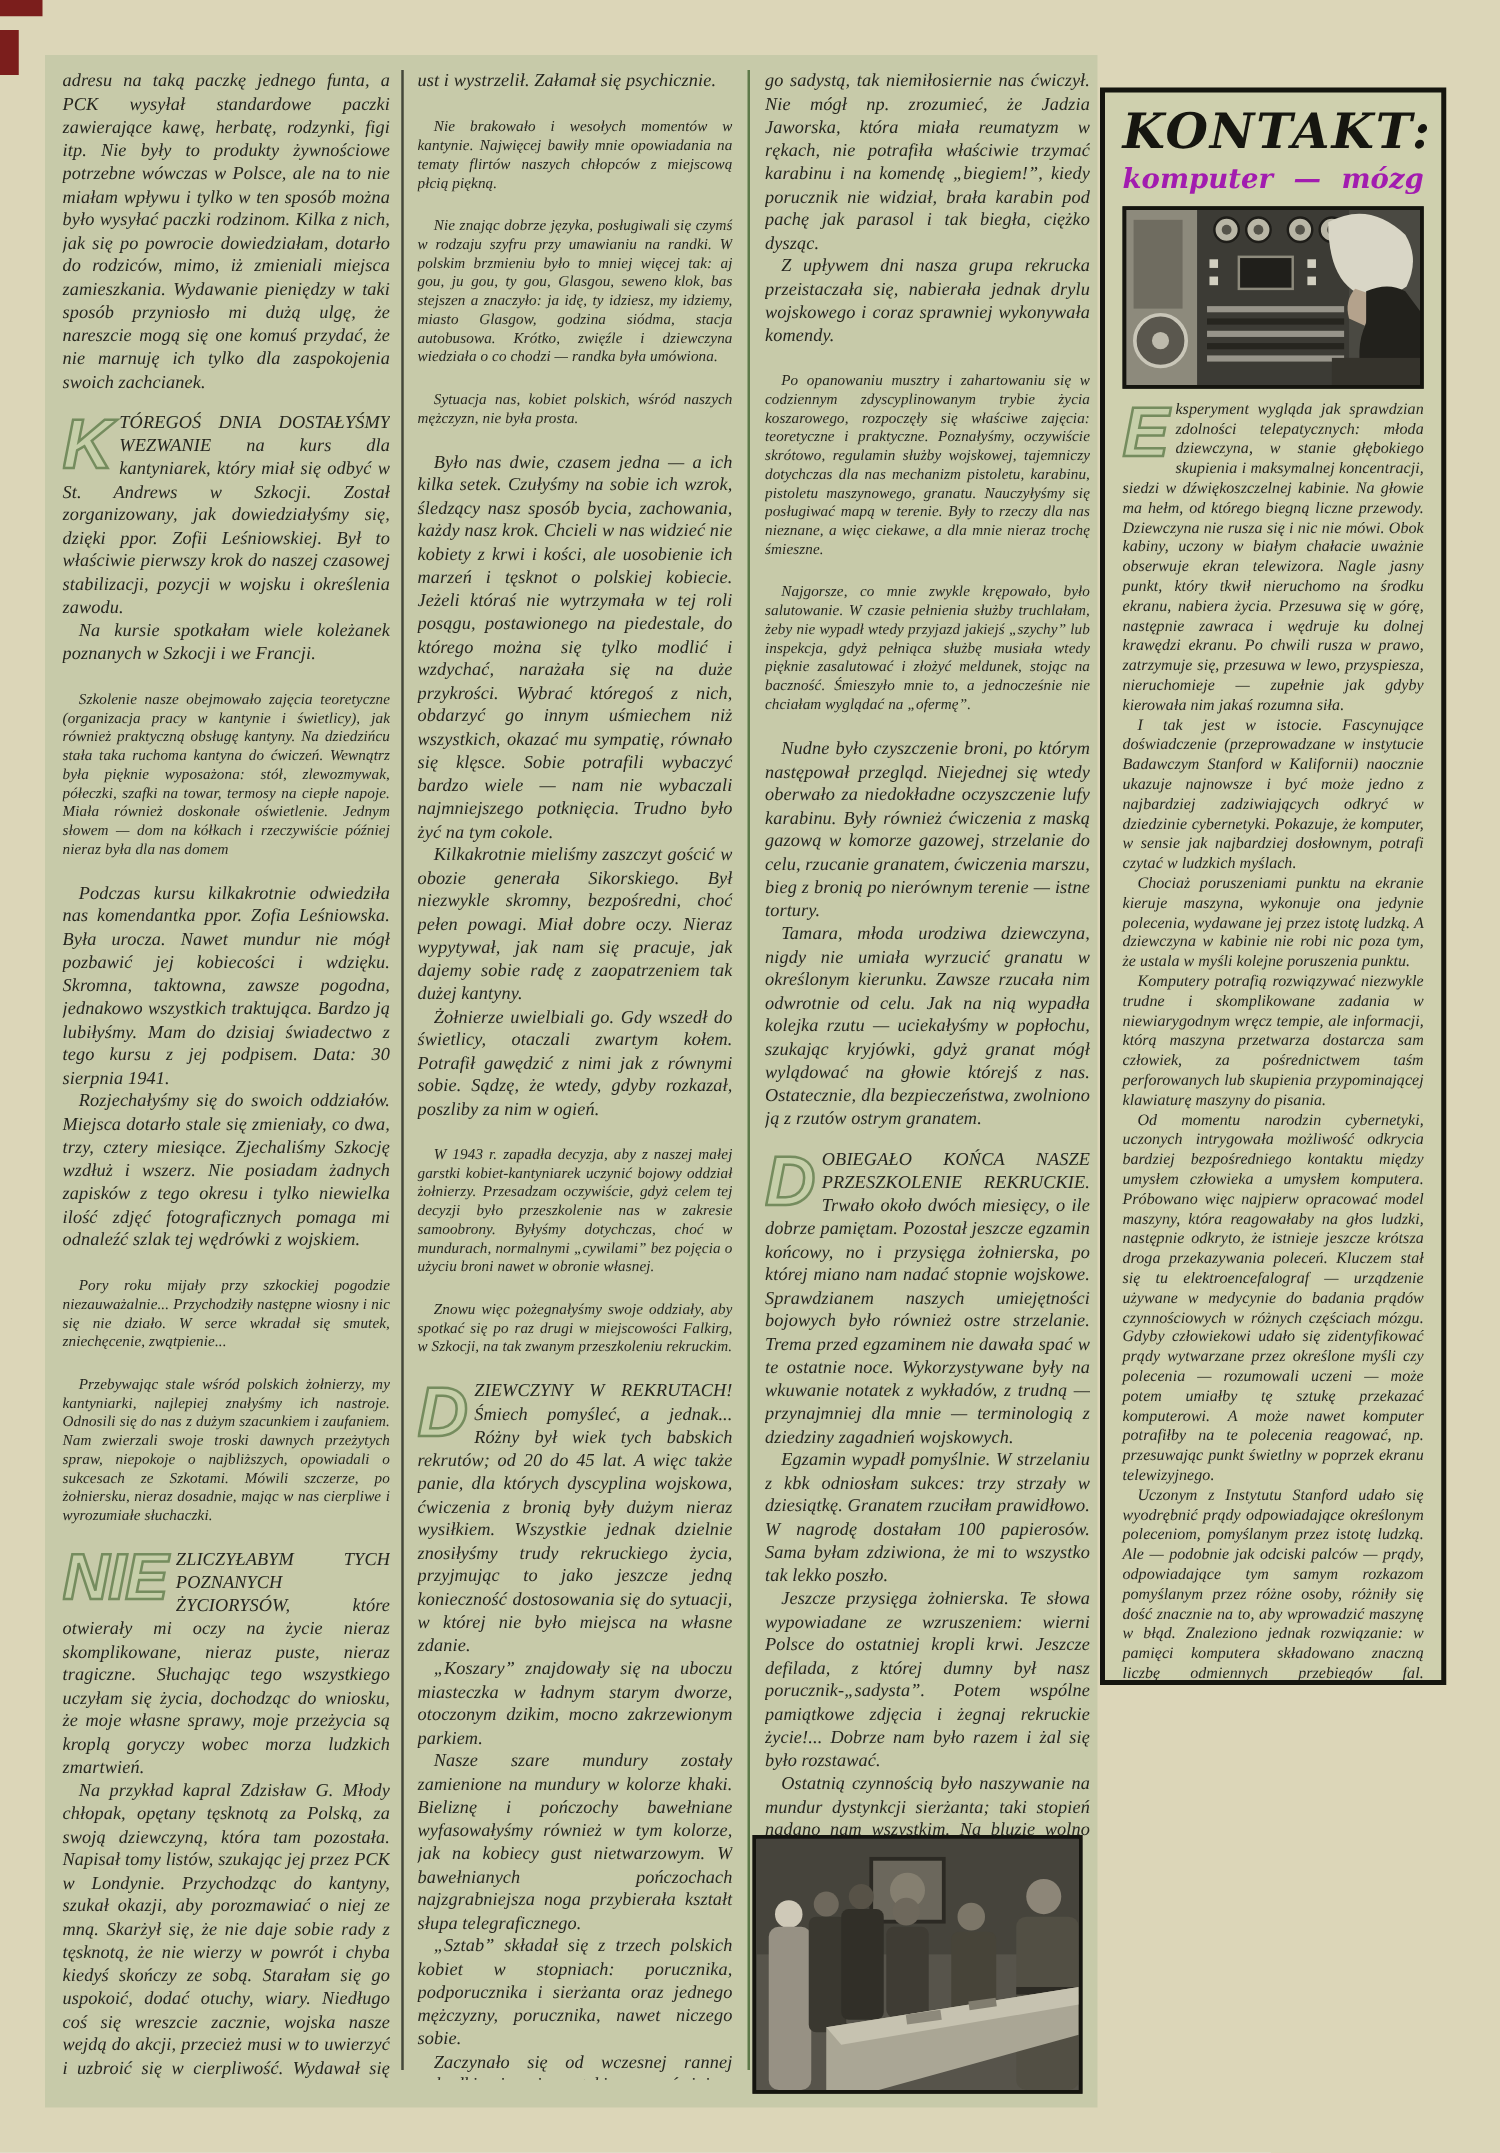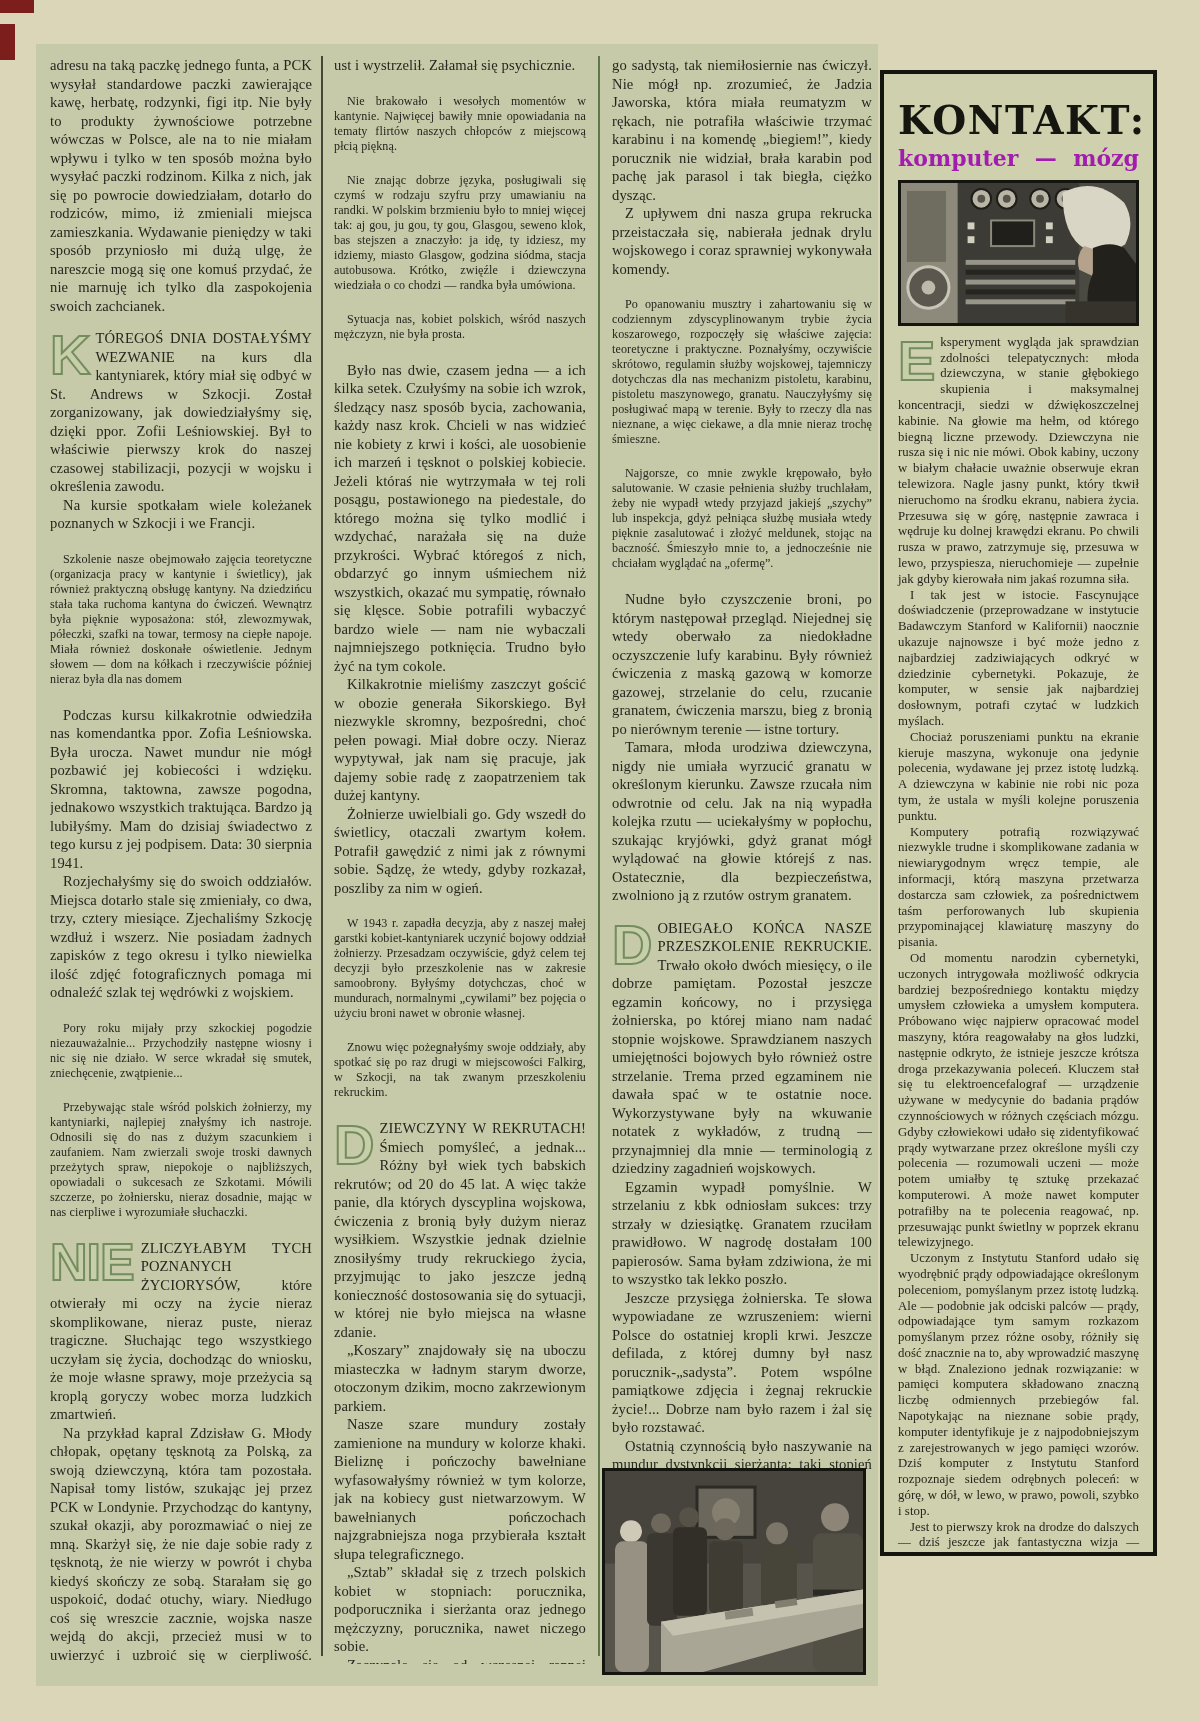--- a/index.html
+++ b/index.html
@@ -1,19 +1,19 @@
 <!DOCTYPE html>
 <html lang="pl"><head>
 <meta charset="utf-8">
 <style>
   html,body { margin:0; padding:0; }
   .page {
     position:relative; width:1200px; height:1722px;
     background:#dcd6b8; overflow:hidden;
-    font-family:"Liberation Serif", serif; color:#26261f;
+    font-family:"Liberation Serif", serif; color:#26261f;font-style:italic;
   }
   .tint {
     position:absolute; left:36px; top:44px; width:842px; height:1642px;
     background:#c7caa9;
   }
   .regmark { position:absolute; background:#7b1e1c; }
   #regmark1 { left:0; top:0; width:34px; height:13px; }
   #regmark2 { left:0; top:24px; width:15px; height:36px; }
 
   .col { position:absolute; top:56px; text-align:justify; overflow:hidden; }
@@ -31,23 +31,23 @@
   p.dcp { margin-top:14px; }
 
   .dc {
     float:left; font-family:"Liberation Sans", sans-serif; font-weight:700;
     color:#c6cfa9; -webkit-text-stroke:2px #758c5e; margin-right:7px;
   }
   .dc1 { font-size:56px; line-height:44px; margin-top:4px; letter-spacing:-2px; }
   .dc3 { font-size:52px; line-height:38px; margin-top:4px; letter-spacing:-1px; }
 
   #kontakt {
-    position:absolute; left:880px; top:70px; width:277px; height:1486px;
+    position:absolute; left:880px; top:70px; width:277px; height:1278px;
     box-sizing:border-box; background:#cfd0ae;
-    border:4px solid #15150f; padding:25px 14px; overflow:hidden;
+    border:4px solid #15150f; padding:10px 14px; overflow:hidden;
   }
   .k-title {
     font-family:"DejaVu Serif", serif; font-weight:800; font-size:39px;
     letter-spacing:1.5px; white-space:nowrap; color:#161610; line-height:1.1;
   }
   .k-sub {
     font-family:"DejaVu Serif", serif; font-weight:800; font-size:22px;
     color:#a21caf; text-align:justify; text-align-last:justify; margin-top:3px;
   }
   .photo {

